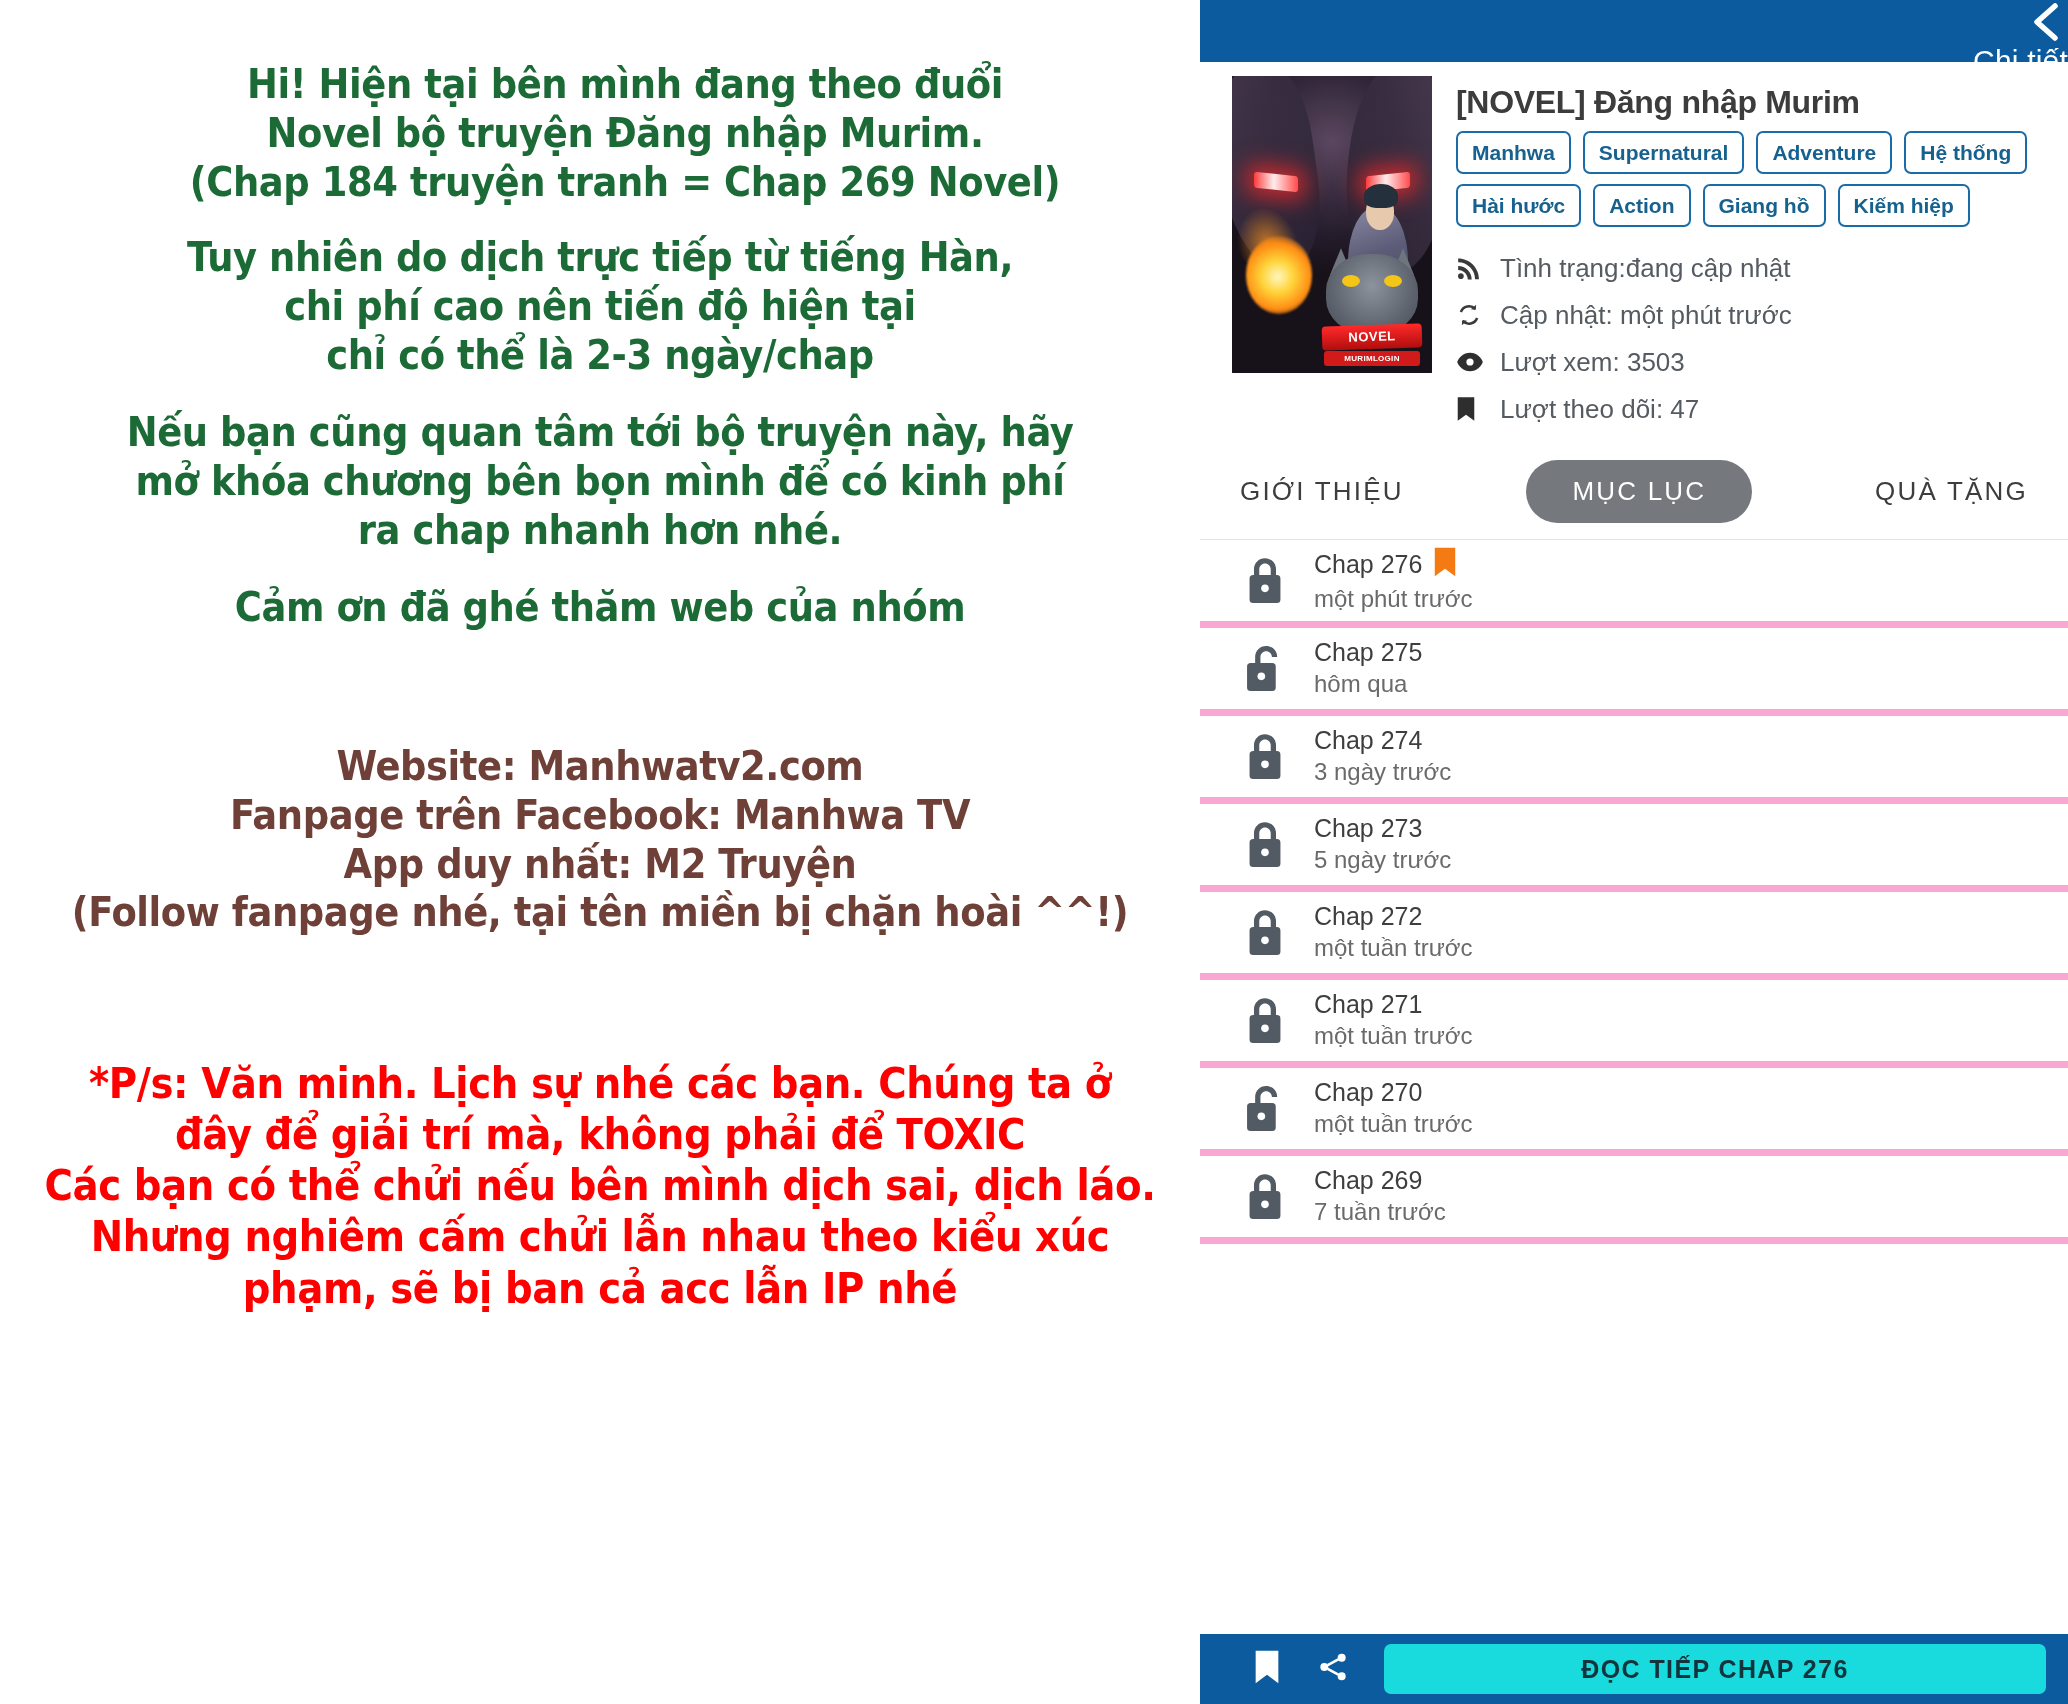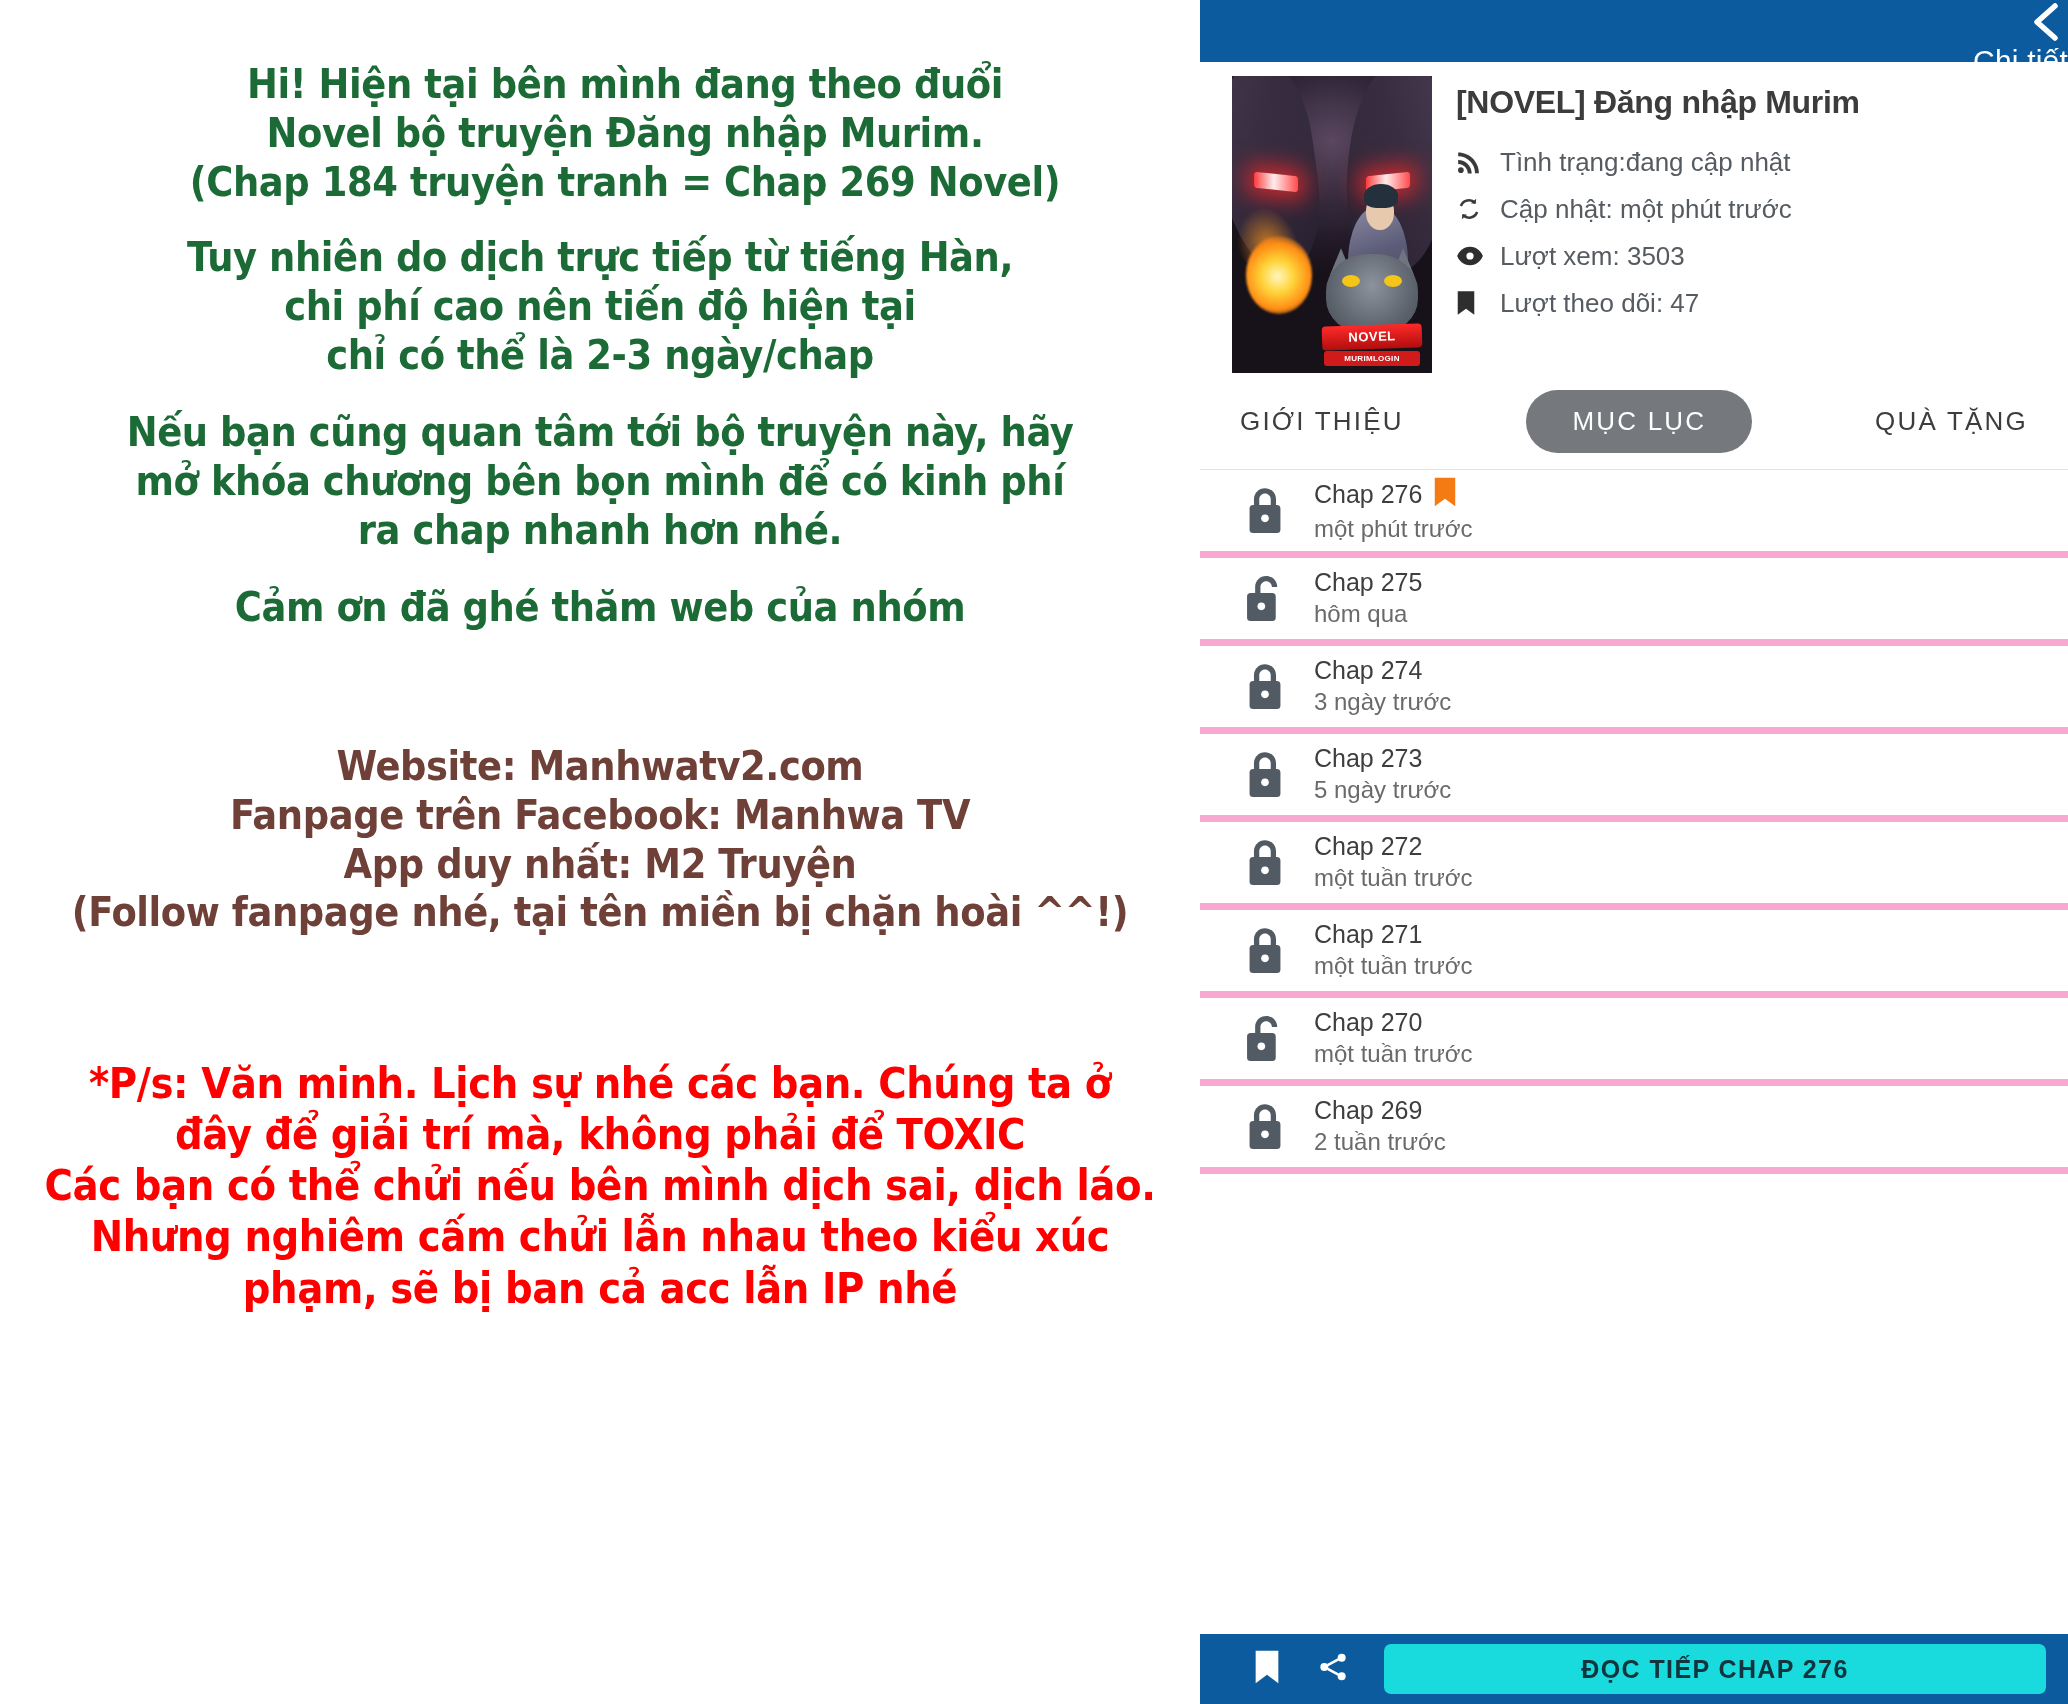--- a/index.html
+++ b/index.html
@@ -333,20 +333,30 @@
         <div class="catlogo"></div>
         <div class="cat-eye-l"></div>
         <div class="cat-eye-r"></div>
         <div class="novel-word">NOVEL</div>
         <div class="murim-word">MURIMLOGIN</div>
       </div>
 
       <div class="info-right">
         <div class="book-title">[NOVEL] Đăng nhập Murim</div>
 
+        <div class="tag-row">
+          <div class="tag">Manhwa</div>
+          <div class="tag">Supernatural</div>
+          <div class="tag">Adventure</div>
+          <div class="tag">Hệ thống</div>
+          <div class="tag">Hài hước</div>
+          <div class="tag">Action</div>
+          <div class="tag">Giang hồ</div>
+          <div class="tag">Kiếm hiệp</div>
+        </div>
 
         <div class="meta-list">
 
           <div class="meta-row">
             <span class="meta-icon">
               <svg width="26" height="26" viewBox="0 0 24 24" fill="#3a3a3a">
                 <circle cx="4.5" cy="19.5" r="2.6"></circle>
                 <path d="M2 10.2v3.6c4.9 0 8.9 4 8.9 8.9h3.6C14.5 15.8 8.9 10.2 2 10.2z"></path>
                 <path d="M2 3.2v3.6C10.6 6.8 17.6 13.8 17.6 22.4h3.6C21.2 11.8 12.6 3.2 2 3.2z"></path>
               </svg>
@@ -519,21 +529,21 @@
           <svg width="42" height="50" viewBox="0 0 28 34" fill="#525a63">
             <path d="M14 1.5c-4.2 0-7.5 3.3-7.5 7.5v4h3.6V9c0-2.2 1.8-3.9 3.9-3.9S17.9 6.8 17.9 9v4h3.6V9c0-4.2-3.3-7.5-7.5-7.5z"></path>
             <rect x="3.5" y="13" width="21" height="19" rx="2.4"></rect>
             <circle cx="14" cy="22" r="2.6" fill="#ffffff"></circle>
           </svg>
         </span>
         <span class="chap-text">
           <span class="chap-name">
             <span>Chap 269</span>
           </span>
-          <span class="chap-time">2 tuần trước</span>
+          <span class="chap-time">7 tuần trước</span>
         </span>
       </div>
 
     </div>
 
     <div class="bottom-bar">
       <div class="bb-icon">
         <span>
           <svg width="26" height="34" viewBox="0 0 18 24" fill="#ffffff">
             <path d="M1 0.5h16v23l-8-6-8 6z"></path>

